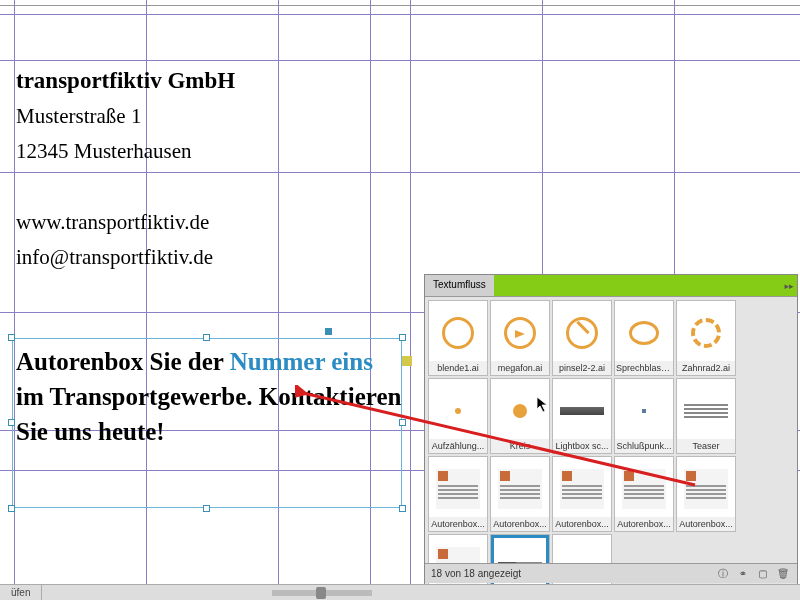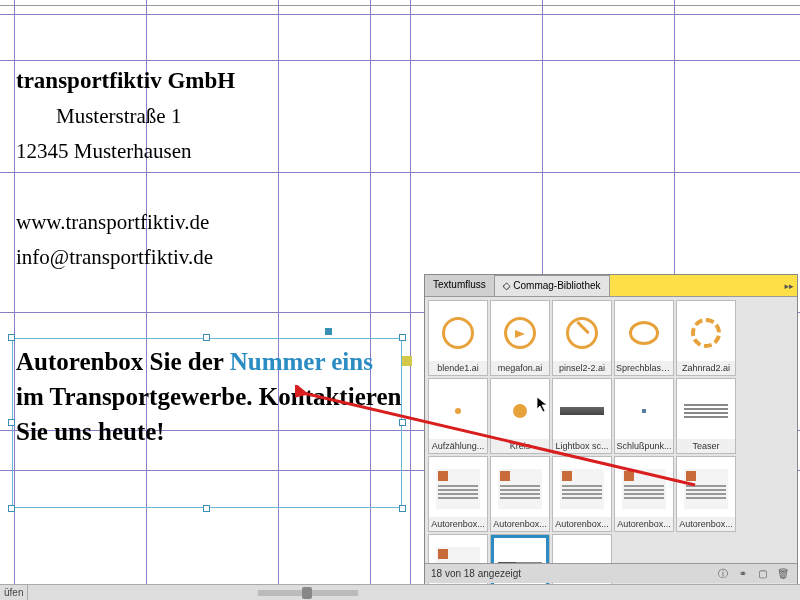--- a/index.html
+++ b/index.html
@@ -7,41 +7,41 @@
 
 
 .canvas { position: absolute; inset: 0; background: #fff; }
 .guide-h { position: absolute; left: 0; right: 0; height: 1px; background: #8a7fc7; }
 .guide-v { position: absolute; top: 0; bottom: 0; width: 1px; background: #8a7fc7; }
 .ruler-top { position: absolute; top: 0; left: 0; right: 0; height: 6px; background: #fff; border-bottom: 1px solid #999; }
 .ruler-top .tick { position: absolute; top: 0; bottom: 0; width: 1px; background: #000; }
 
 .text-block { position: absolute; left: 16px; font-family: Liberation Serif, serif; color: #000; }
 .company { top: 68px; font-size: 23px; font-weight: 600; }
-.addr1 { top: 104px; font-size: 21px; margin-left: 40px; }
+.addr1 { top: 104px; font-size: 21px; }
 .addr2 { top: 139px; font-size: 21px; }
 .web { top: 210px; font-size: 21px; }
 .email { top: 245px; font-size: 21px; }
 .phone { top: 280px; font-size: 21px; }
 
 .slogan-box { position: absolute; left: 12px; top: 338px; width: 390px; height: 170px; }
 .slogan-sel { position: absolute; inset: 0; border: 1px solid #6bb6d6; }
 .handle { position: absolute; width: 7px; height: 7px; background: #fff; border: 1px solid #3a8fb7; }
 .h-tl { top: -4px; left: -4px; } .h-tc { top: -4px; left: 50%; margin-left: -4px; } .h-tr { top: -4px; right: -4px; }
 .h-ml { top: 50%; left: -4px; margin-top: -4px; } .h-mr { top: 50%; right: -4px; margin-top: -4px; }
 .h-bl { bottom: -4px; left: -4px; } .h-bc { bottom: -4px; left: 50%; margin-left: -4px; } .h-br { bottom: -4px; right: -4px; }
 .yellow-dot { position: absolute; width: 10px; height: 10px; background: #d4c84a; top: 18px; right: -10px; }
 .blue-dot { position: absolute; width: 7px; height: 7px; background: #3a8fb7; top: -10px; right: 70px; }
 
 .slogan-text { position: absolute; left: 4px; top: 6px; font-family: Georgia, serif; font-size: 25px; line-height: 1.4; font-weight: 600; }
 .highlight { color: #2b8cc4; }
 
 
 .panel { position: absolute; right: 2px; top: 274px; width: 374px; bottom: 16px; background: #e4e4e4; border: 1px solid #888; font-family: "Lucida Grande", Tahoma, sans-serif; font-size: 10px; }
-.panel-tabs { display: flex; background: #fde047; border-bottom: 1px solid #999; height: 22px; align-items: stretch; }
+.panel-tabs { display: flex; background: #84cc16; border-bottom: 1px solid #999; height: 22px; align-items: stretch; }
 .tab { padding: 4px 8px; font-size: 10px; background: #d0d0d0; cursor: pointer; }
 .tab.active { background: #e4e4e4; border-top: 1px solid #999; border-left: 1px solid #999; border-right: 1px solid #999; }
 .tab-spacer { flex: 1; }
 .tab-menu { width: 16px; display: flex; align-items: center; justify-content: center; color: #555; font-size: 9px; }
 
 .grid { display: flex; flex-wrap: wrap; padding: 2px; background: #e4e4e4; overflow: hidden; }
 .cell { width: 60px; height: 76px; margin: 1px; background: #fff; border: 1px solid #bbb; display: flex; flex-direction: column; cursor: pointer; }
 .cell.selected { background: #2b8cc4; }
 .cell.selected .label { background: #2b8cc4; color: #fff; }
 .thumb { flex: 1; display: flex; align-items: center; justify-content: center; background: #fff; margin: 3px 3px 0 3px; position: relative; overflow: hidden; }
@@ -71,21 +71,21 @@
 .status-spacer { flex: 1; }
 .status-ico { width: 16px; height: 14px; margin-left: 4px; display: flex; align-items: center; justify-content: center; color: #555; font-size: 10px; cursor: pointer; }
 
 
 .arrow { position: absolute; pointer-events: none; }
 
 
 .cursor { position: absolute; left: 536px; top: 396px; width: 14px; height: 18px; }
 
 .bottom-bar { position: absolute; bottom: 0; left: 0; right: 0; height: 16px; background: #ddd; border-top: 1px solid #aaa; font-size: 10px; display: flex; align-items: center; }
-.bottom-seg { padding: 0 4px; color: #444; border-right: 1px solid #aaa; height: 100%; display: flex; align-items: center; }
+.bottom-seg { padding: 0 11px; color: #444; border-right: 1px solid #aaa; height: 100%; display: flex; align-items: center; }
 .bottom-slider { margin-left: 230px; width: 100px; height: 6px; background: #bbb; position: relative; }
 .bottom-slider::after { content: ''; position: absolute; left: 44px; top: -3px; width: 10px; height: 12px; background: #888; border-radius: 2px; }
 </style>
 </head>
 <body>
 
 <div class="canvas">
   <div class="ruler-top">
     <div class="tick" style="left:14px"></div>
       <div class="tick" style="left:146px"></div>
@@ -128,21 +128,20 @@
     <div class="blue-dot"></div>
     <div class="slogan-text">
       <span>Autorenbox Sie der </span><span class="highlight">Nummer eins</span><span> im Transportgewerbe. Kontaktieren Sie uns heute!</span>
     </div>
   </div>
 </div>
 
 <div class="panel">
   <div class="panel-tabs">
     <div class="tab">Textumfluss</div>
-    <div class="tab active">◇ <span>Commag-Bibliothek</span></div>
     <div class="tab-spacer"></div>
     <div class="tab-menu">▸▸</div>
   </div>
   <div class="grid" id="grid">
       <div class="cell">
         <div class="thumb">
           <div class="ico-circle"></div>
         </div>
         <div class="label">blende1.ai</div>
       </div>

